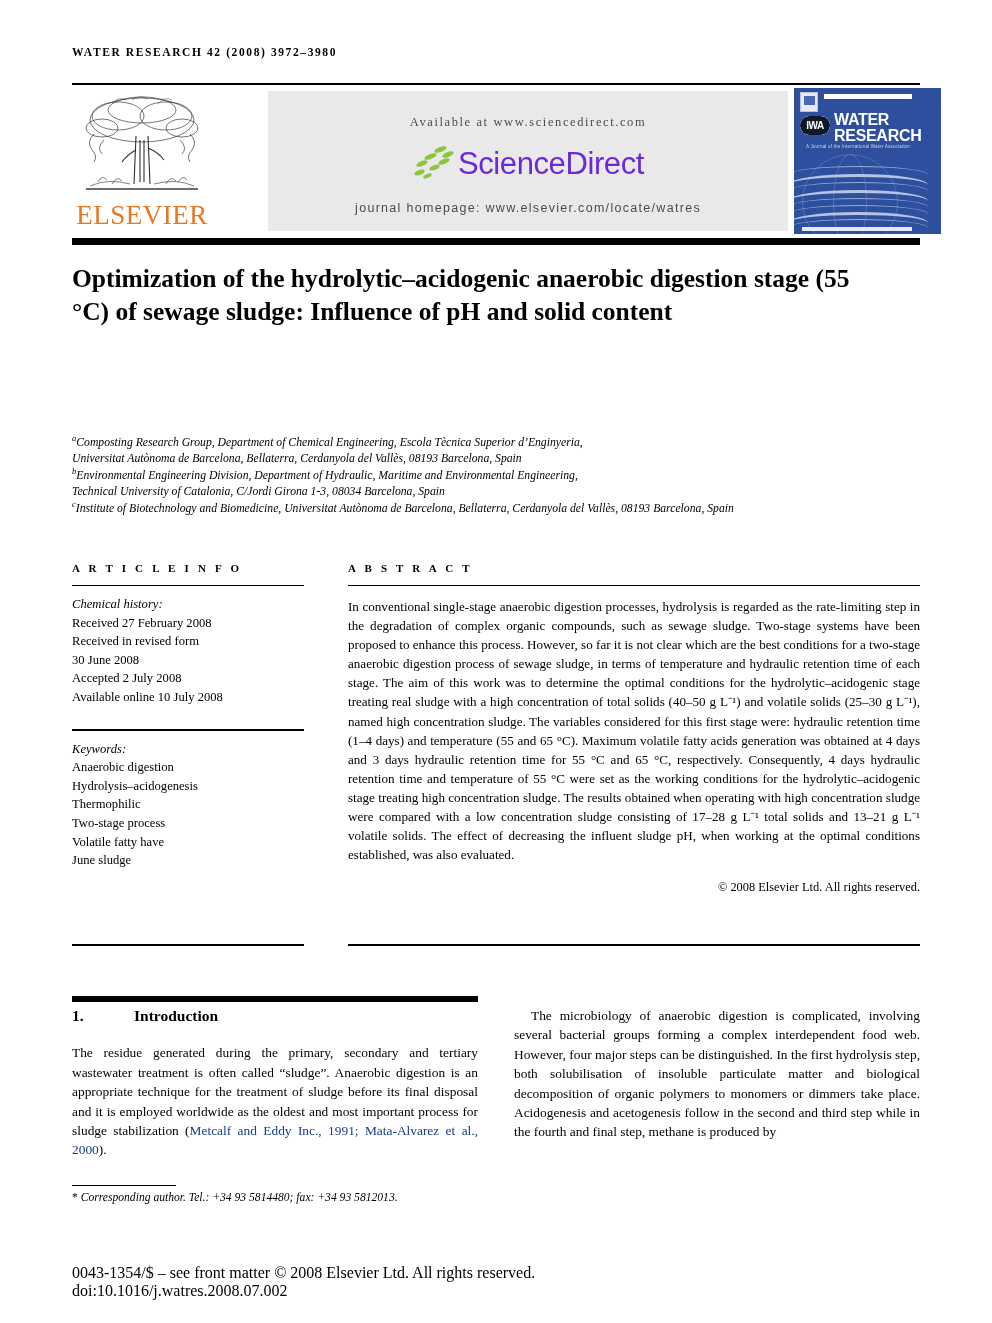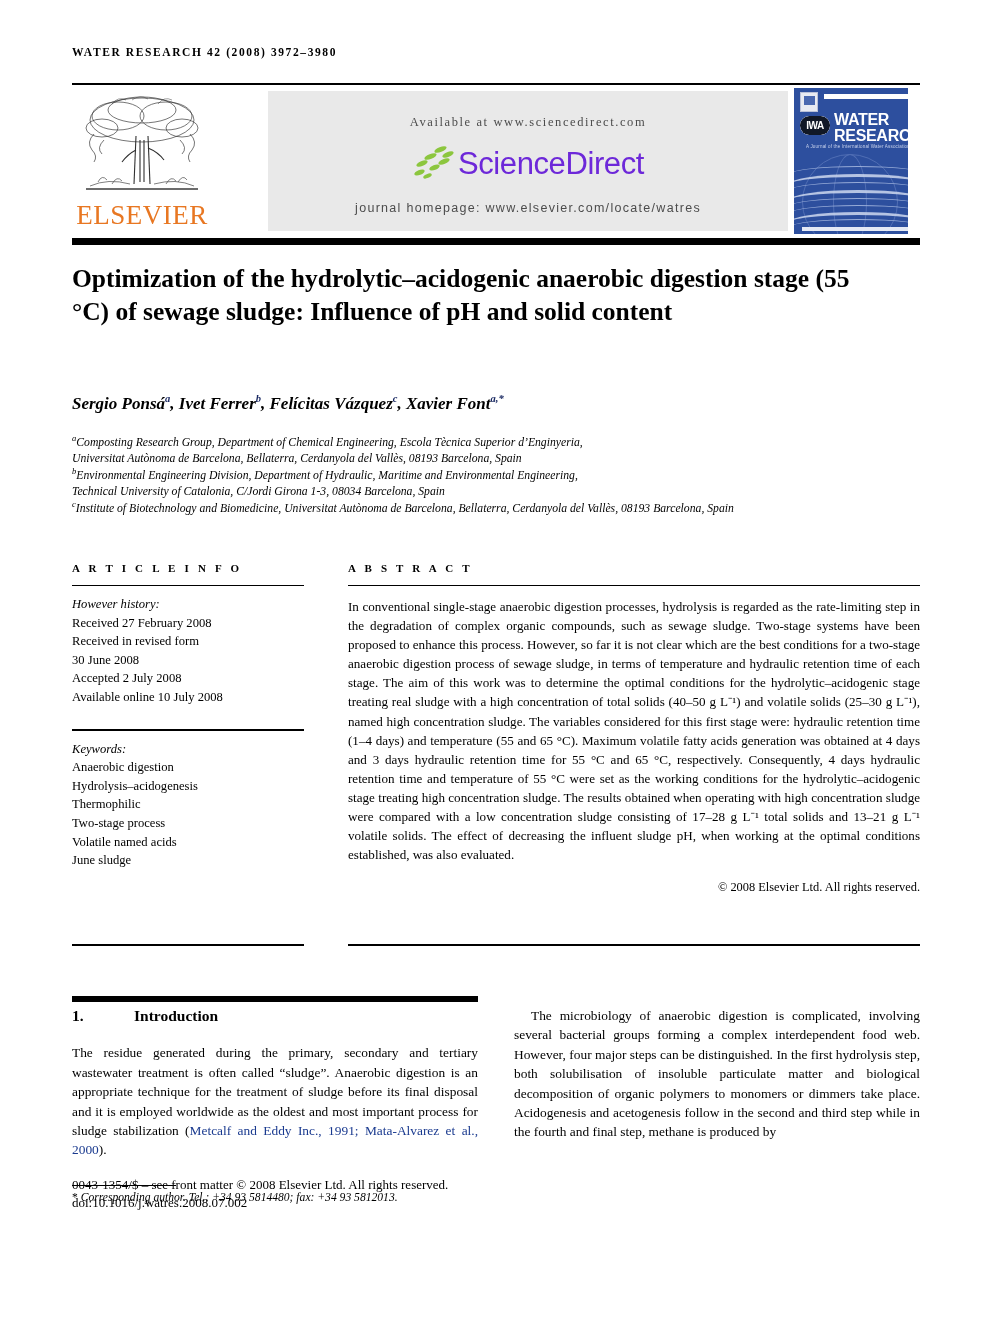--- a/index.html
+++ b/index.html
@@ -124,21 +124,21 @@
     font-family: "Liberation Sans", sans-serif;
     font-size: 12.5px;
     letter-spacing: 1.3px;
     color: #4c4c4c;
   }
 
   
   .cover {
     position: absolute;
     left: 722px; top: 0px;
-    width: 114px; height: 146px;
+    width: 147px; height: 146px;
     background: #2d4f9e;
     overflow: hidden;
   }
   .cover-topbar {
     position: absolute;
     left: 30px; top: 6px;
     width: 88px; height: 5px;
     background: #ffffff;
   }
   .cover-smalllogo {
@@ -393,24 +393,24 @@
     font-family: "Liberation Serif", serif;
     font-size: 11.6px;
     line-height: 16.4px;
     font-style: italic;
   }
   .footnote .ast { font-style: normal; }
   .footnote .em { font-style: normal; }
   .mail { color: #1a3a8f; font-style: normal; }
   .imprint {
     position: absolute;
-    left: 72px; top: 1176px;
+    left: 72px; top: 1264px;
     width: 520px;
     font-family: "Liberation Serif", serif;
-    font-size: 13px;
+    font-size: 16px;
     line-height: 17.6px;
   }
 </style>
 </head>
 <body>
 
 <div class="page">
 
   <div class="running-head">WATER RESEARCH 42 (2008) 3972–3980</div>
   <div class="banner-rule-top"></div>
@@ -498,51 +498,50 @@
       <div class="wave" style="top:117px;"></div>
       <div class="wave thick" style="top:124px;"></div>
       <div class="wave" style="top:131px;"></div>
       <div class="cover-botbar"></div>
     </div>
   </div>
   <div class="banner-rule-bottom"></div>
 
   <div class="title">Optimization of the hydrolytic–acidogenic anaerobic digestion stage (55 °C) of sewage sludge: Influence of pH and solid content</div>
 
-  <div class="authors"><span>Sergio Ponsá</span><sup>a</sup>, <span>Ivet Ferrer</span><sup>b</sup>, <span>Felícitas Vázquez</span><sup>c</sup>, <span>Xavier Font</span><sup>a,*</sup></div>
   <div class="aff">
       <div><sup>a</sup>Composting Research Group, Department of Chemical Engineering, Escola Tècnica Superior d’Enginyeria,</div>
       <div>Universitat Autònoma de Barcelona, Bellaterra, Cerdanyola del Vallès, 08193 Barcelona, Spain</div>
       <div><sup>b</sup>Environmental Engineering Division, Department of Hydraulic, Maritime and Environmental Engineering,</div>
       <div>Technical University of Catalonia, C/Jordi Girona 1-3, 08034 Barcelona, Spain</div>
       <div><sup>c</sup>Institute of Biotechnology and Biomedicine, Universitat Autònoma de Barcelona, Bellaterra, Cerdanyola del Vallès, 08193 Barcelona, Spain</div>
     </div>
 
   <div class="col-left">
     <div class="sec-head">A R T I C L E   I N F O</div>
     <div class="hr-thin"></div>
     <div class="info-block">
-      <div class="it">However history:</div>
+      <div class="it">Chemical history:</div>
       <div id="history-items">
           <div>Received 27 February 2008</div>
           <div>Received in revised form</div>
           <div>30 June 2008</div>
           <div>Accepted 2 July 2008</div>
           <div>Available online 10 July 2008</div>
         </div>
     </div>
     <div class="kw-rule"></div>
     <div class="kw-block">
       <div class="it">Keywords:</div>
       <div id="keyword-items">
           <div>Anaerobic digestion</div>
           <div>Hydrolysis–acidogenesis</div>
           <div>Thermophilic</div>
           <div>Two-stage process</div>
-          <div>Volatile named acids</div>
+          <div>Volatile fatty have</div>
           <div>June sludge</div>
         </div>
     </div>
   </div>
 
   <div class="col-right">
     <div class="sec-head">A B S T R A C T</div>
     <div class="hr-thin"></div>
     <div class="abstract">In conventional single-stage anaerobic digestion processes, hydrolysis is regarded as the rate-limiting step in the degradation of complex organic compounds, such as sewage sludge. Two-stage systems have been proposed to enhance this process. However, so far it is not clear which are the best conditions for a two-stage anaerobic digestion process of sewage sludge, in terms of temperature and hydraulic retention time of each stage. The aim of this work was to determine the optimal conditions for the hydrolytic–acidogenic stage treating real sludge with a high concentration of total solids (40–50 g L⁻¹) and volatile solids (25–30 g L⁻¹), named high concentration sludge. The variables considered for this first stage were: hydraulic retention time (1–4 days) and temperature (55 and 65 °C). Maximum volatile fatty acids generation was obtained at 4 days and 3 days hydraulic retention time for 55 °C and 65 °C, respectively. Consequently, 4 days hydraulic retention time and temperature of 55 °C were set as the working conditions for the hydrolytic–acidogenic stage treating high concentration sludge. The results obtained when operating with high concentration sludge were compared with a low concentration sludge consisting of 17–28 g L⁻¹ total solids and 13–21 g L⁻¹ volatile solids. The effect of decreasing the influent sludge pH, when working at the optimal conditions established, was also evaluated.</div>
     <div class="copyright">© 2008 Elsevier Ltd. All rights reserved.</div>

